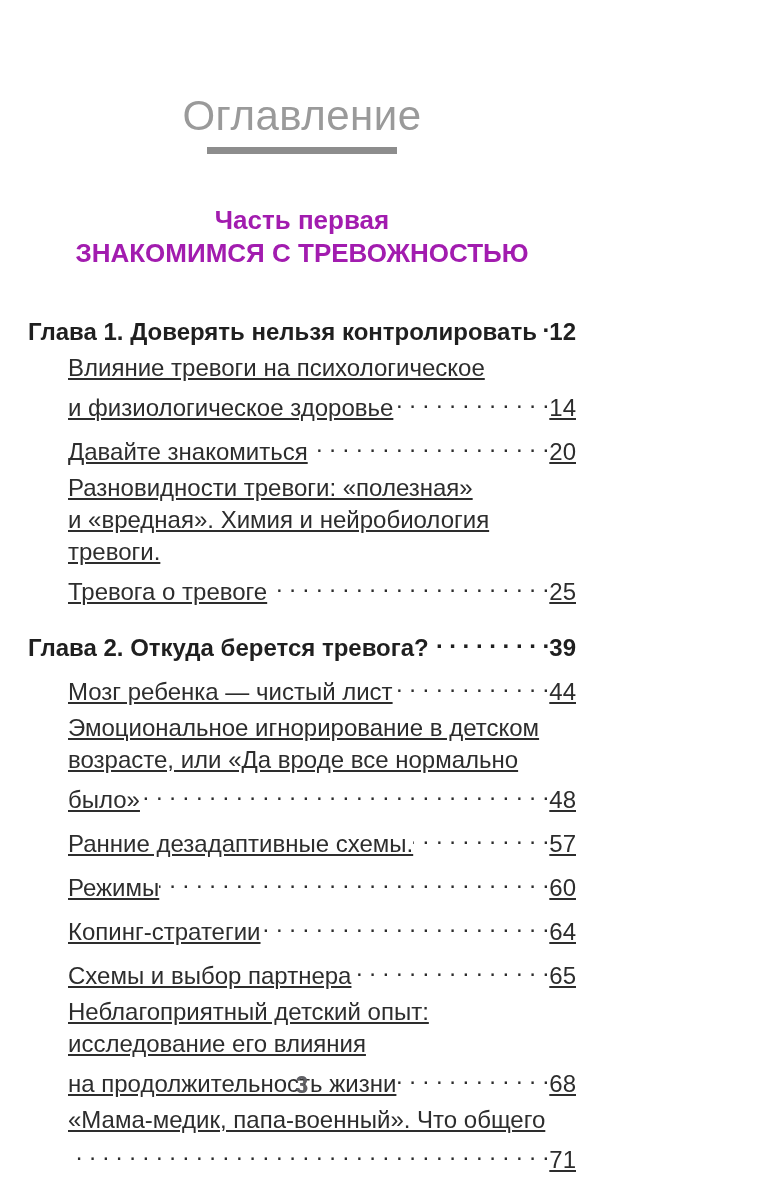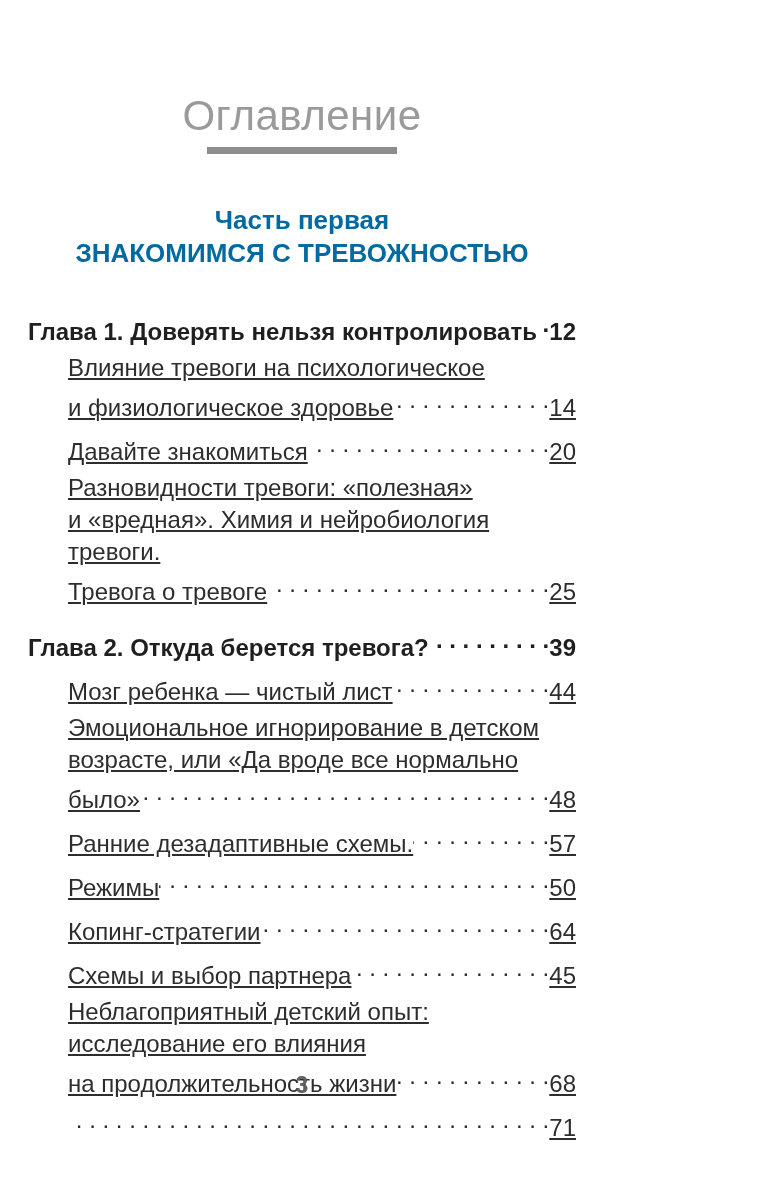--- a/index.html
+++ b/index.html
@@ -26,21 +26,21 @@
     height: 7px;
     margin: 9px auto 0 auto;
     background: #8d8d8d;
   }
   .part-heading {
     margin-top: 50px;
     text-align: center;
     font-weight: 700;
     font-size: 26px;
     line-height: 33px;
-    color: #0369a1;
+    color: #a21caf;
   }
   .toc {
     width: 548px;
     margin: 38px auto 0 auto;
     font-size: 24px;
     line-height: 32px;
     color: #2d2d2d;
   }
   .toc-entry { margin-bottom: 4px; }
   .toc-entry.chapter {
@@ -152,47 +152,48 @@
         <div class="toc-row">
           <span class="toc-text">Ранние дезадаптивные схемы.</span>
           <span class="leader"></span>
           <span class="pageno">57</span>
         </div>
       </div>
       <div class="toc-entry sub">
         <div class="toc-row">
           <span class="toc-text">Режимы</span>
           <span class="leader"></span>
-          <span class="pageno">50</span>
+          <span class="pageno">60</span>
         </div>
       </div>
       <div class="toc-entry sub">
         <div class="toc-row">
           <span class="toc-text">Копинг-стратегии</span>
           <span class="leader"></span>
           <span class="pageno">64</span>
         </div>
       </div>
       <div class="toc-entry sub">
         <div class="toc-row">
           <span class="toc-text">Схемы и выбор партнера</span>
           <span class="leader"></span>
-          <span class="pageno">45</span>
+          <span class="pageno">65</span>
         </div>
       </div>
       <div class="toc-entry sub">
         <div class="toc-line">Неблагоприятный детский опыт:</div>
         <div class="toc-line">исследование его влияния</div>
         <div class="toc-row">
           <span class="toc-text">на продолжительность жизни</span>
           <span class="leader"></span>
           <span class="pageno">68</span>
         </div>
       </div>
       <div class="toc-entry sub">
+        <div class="toc-line">«Мама-медик, папа-военный». Что общего</div>
         <div class="toc-row">
           <span class="leader"></span>
           <span class="pageno">71</span>
         </div>
       </div>
     </div>
 
   <div class="footer-pageno">3</div>
 
 </div>

